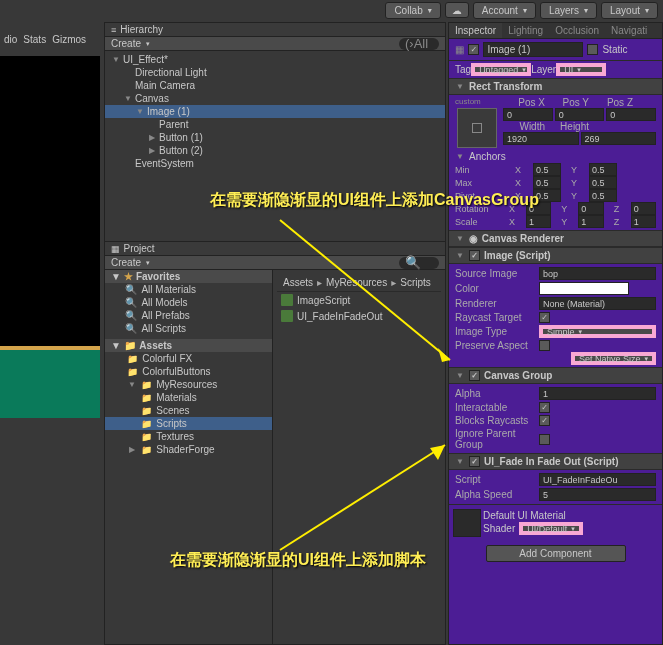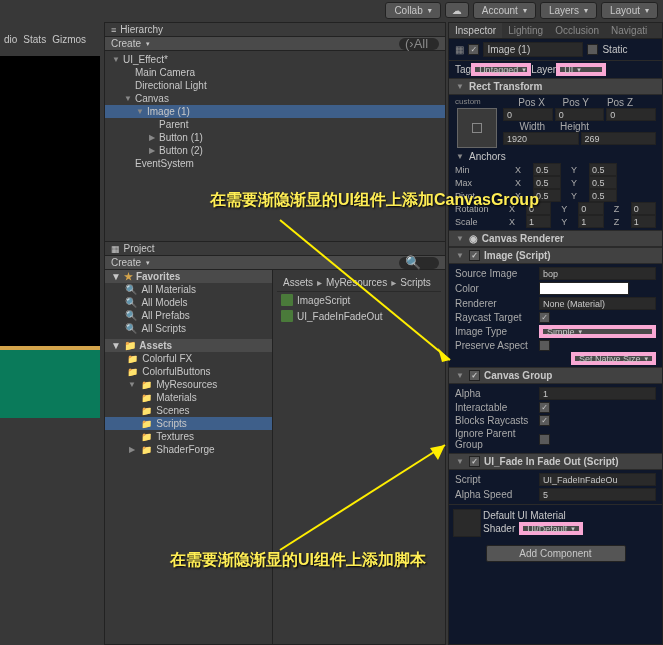--- a/index.html
+++ b/index.html
@@ -27,21 +27,21 @@
 .proj-left{width:168px;border-right:1px solid #222;overflow:hidden}
 .proj-right{flex:1;padding:4px}
 .breadcrumb{padding:3px 6px;font-size:10px;color:#aaa;display:flex;gap:4px;border-bottom:1px solid #2a2a2a}
 .fav-head{background:#4a4a4a;padding:1px 6px;font-weight:bold;font-size:10px;display:flex;align-items:center;gap:3px}
 .folder-item{padding:1px 6px 1px 20px;display:flex;align-items:center;gap:4px;font-size:10px;height:13px}
 .folder-item.sel{background:#3e5f8a}
 .folder-item .ficon{color:#888;font-size:9px}
 .search-icon{color:#d4a44c;font-size:10px}
 .asset-item{display:flex;align-items:center;gap:4px;padding:2px 4px;font-size:10px}
 .cs-icon{width:12px;height:12px;background:#4a7a3a;display:inline-block;border-radius:1px}
-.inspector{position:absolute;left:448px;top:22px;right:0;bottom:0;background:#0f172a;border:1px solid #222;overflow:hidden}
+.inspector{position:absolute;left:448px;top:22px;right:0;bottom:0;background:#4c1d95;border:1px solid #222;overflow:hidden}
 .insp-tabs{display:flex;background:#333;border-bottom:1px solid #222}
 .insp-tab{padding:2px 6px;font-size:10px;color:#888}
 .insp-tab.active{background:#3a3a3a;color:#c8c8c8}
 .insp-head{padding:3px 6px;display:flex;align-items:center;gap:4px;border-bottom:1px solid #2a2a2a}
 .insp-head input[type=text]{background:#2a2a2a;border:1px solid #222;color:#c8c8c8;padding:1px 3px;font-size:10px;width:100px}
 .chk{width:11px;height:11px;background:#5a5a5a;border:1px solid #222}
 .chk.on::after{content:"✓";font-size:8px;color:#c8c8c8;display:block;text-align:center;line-height:9px}
 .tag-row{padding:2px 6px;display:flex;align-items:center;font-size:9px}
 .dd{background:#4a4a4a;border:4px solid #f9a8d4;padding:0 4px;font-size:9px;height:13px;display:flex;align-items:center}
 .dd::after{content:"▾";font-size:7px;margin-left:4px}
@@ -106,25 +106,25 @@
       <span style="font-size:7px">▾</span>
     <span class="search-mini">(›All</span>
   </div>
   <div class="tree" id="htree">
       <div class="tree-item indent-0">
         <span class="fold">▼</span>
         <span>UI_Effect*</span>
       </div>
       <div class="tree-item indent-1">
         <span class="fold"></span>
-        <span>Main Camera</span>
+        <span>Directional Light</span>
       </div>
       <div class="tree-item indent-1">
         <span class="fold"></span>
-        <span>Directional Light</span>
+        <span>Main Camera</span>
       </div>
       <div class="tree-item indent-1">
         <span class="fold">▼</span>
         <span>Canvas</span>
       </div>
       <div class="tree-item indent-2 sel">
         <span class="fold">▼</span>
         <span>Image (1)</span>
       </div>
       <div class="tree-item indent-3">

